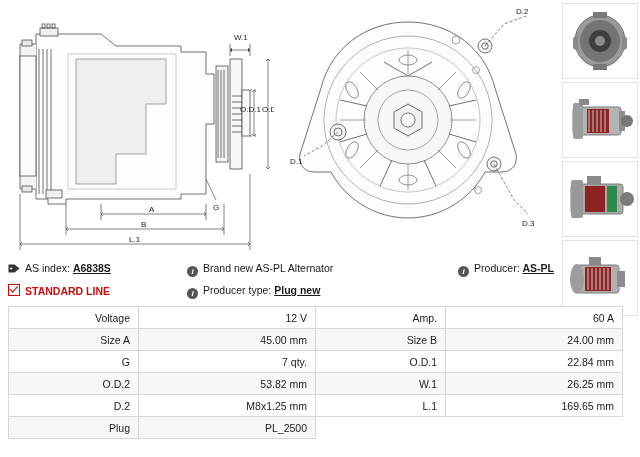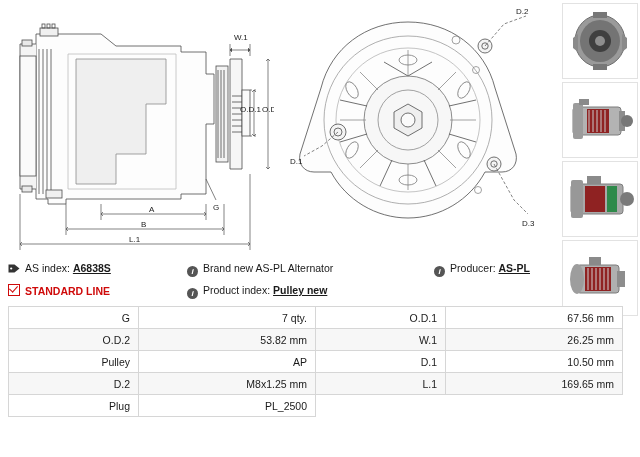--- a/index.html
+++ b/index.html
@@ -23,21 +23,21 @@
   .photostrip{position:absolute;left:560px;top:0;width:80px;height:457px;}
   .photo{position:relative;width:74px;height:74px;margin:3px auto 3px auto;border:1px solid #e2e2e2;background:#fff;overflow:hidden;}
   .photo svg{display:block;}
 
   
   .inforow{position:absolute;left:8px;width:546px;font-size:10.5px;}
   .inforow.r1{top:262px;}
   .inforow.r2{top:284px;}
   .col-a{position:absolute;left:0;width:182px;}
   .col-b{position:absolute;left:179px;width:210px;}
-  .col-c{position:absolute;left:376px;width:146px;text-align:right;}
+  .col-c{position:absolute;left:400px;width:146px;text-align:right;}
   .ico{display:inline-block;vertical-align:-2px;margin-right:5px;}
   .tag-ico{width:12px;height:11px;}
   .i-ico{width:11px;height:11px;border-radius:50%;background:#555;color:#fff;font-size:8px;font-weight:bold;text-align:center;line-height:11px;font-style:italic;}
   .chk{display:inline-block;width:10px;height:10px;border:1.4px solid #cf0a0a;margin-right:5px;position:relative;vertical-align:-1px;}
   .chk:after{content:"";position:absolute;left:1.5px;top:-1px;width:4px;height:7px;border:solid #cf0a0a;border-width:0 1.6px 1.6px 0;transform:rotate(42deg);}
   .red{color:#cf0a0a;font-weight:bold;}
   .bold{font-weight:bold;text-decoration:underline;}
 
   
   .spec{position:absolute;left:8px;top:306px;width:546px;border-collapse:collapse;table-layout:fixed;}
@@ -276,46 +276,52 @@
       <span class="ico i-ico">i</span><span>Producer:</span>
       <span class="bold">AS-PL</span>
     </div>
   </div>
 
   <div class="inforow r2">
     <div class="col-a">
       <span class="chk"></span><span class="red">STANDARD LINE</span>
     </div>
     <div class="col-b">
-      <span class="ico i-ico">i</span><span>Product index:</span>
-      <span class="bold">Pulley new</span>
+      <span class="ico i-ico">i</span><span>Producer type:</span>
+      <span class="bold">Plug new</span>
     </div>
   </div>
 
   <table class="spec">
     <tbody>
+      <tr>
+        <td class="lbl">Voltage</td>
+        <td class="val">12 V</td>
+        <td class="lbl">Amp.</td>
+        <td class="val">60 A</td>
+      </tr>
+      <tr>
+        <td class="lbl">Size A</td>
+        <td class="val">45.00 mm</td>
+        <td class="lbl">Size B</td>
+        <td class="val">24.00 mm</td>
+      </tr>
       <tr>
         <td class="lbl">G</td>
         <td class="val">7 qty.</td>
         <td class="lbl">O.D.1</td>
-        <td class="val">67.56 mm</td>
+        <td class="val">22.84 mm</td>
       </tr>
       <tr>
         <td class="lbl">O.D.2</td>
         <td class="val">53.82 mm</td>
         <td class="lbl">W.1</td>
         <td class="val">26.25 mm</td>
       </tr>
       <tr>
-        <td class="lbl">Pulley</td>
-        <td class="val">AP</td>
-        <td class="lbl">D.1</td>
-        <td class="val">10.50 mm</td>
-      </tr>
-      <tr>
         <td class="lbl">D.2</td>
         <td class="val">M8x1.25 mm</td>
         <td class="lbl">L.1</td>
         <td class="val">169.65 mm</td>
       </tr>
       <tr>
         <td class="lbl">Plug</td>
         <td class="val">PL_2500</td>
         <td class="empty"></td>
         <td class="empty"></td>

